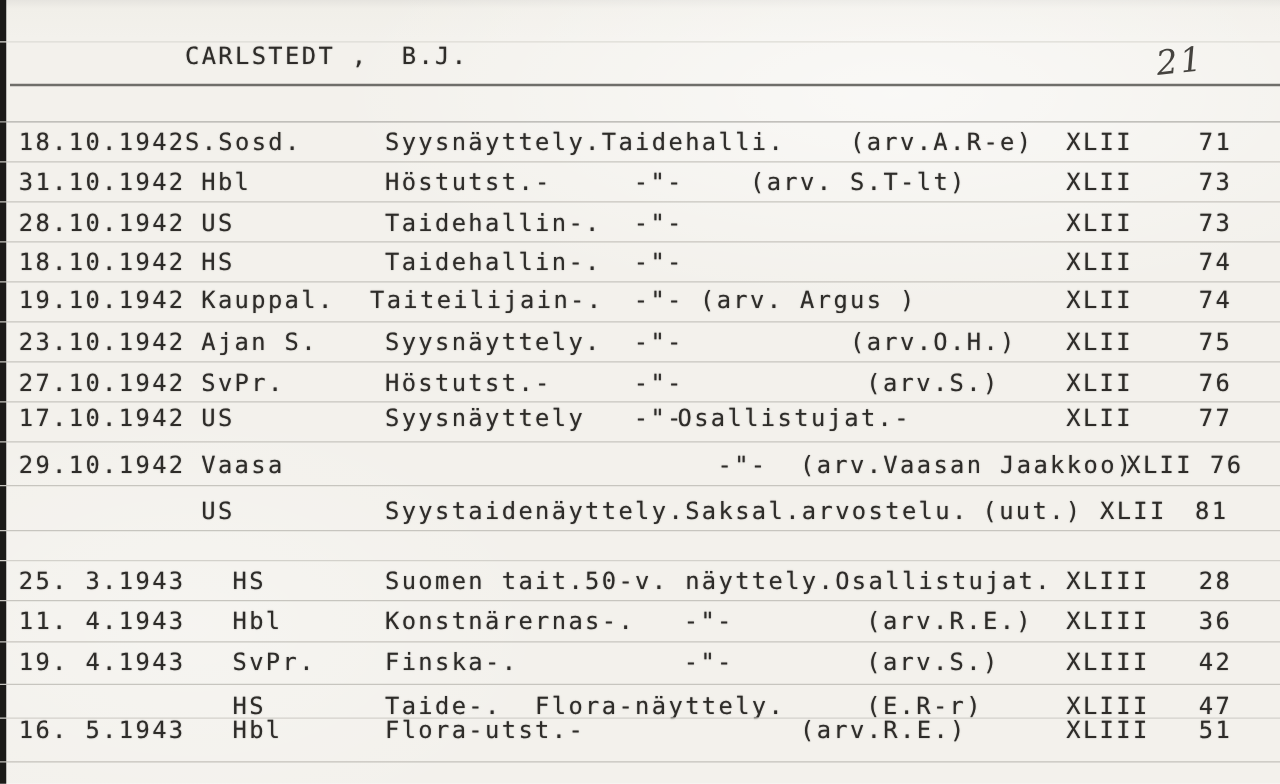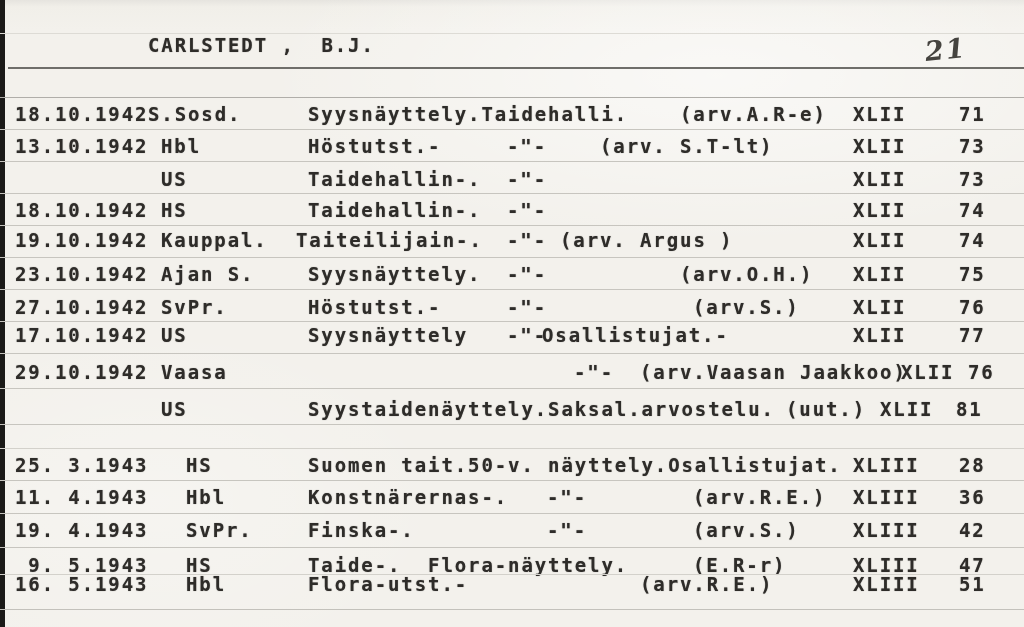--- a/index.html
+++ b/index.html
@@ -4,21 +4,20 @@
 <style>
   html,body{margin:0;padding:0;}
   body{width:1024px;height:627px;overflow:hidden;}
   .card{
     position:relative;width:1024px;height:627px;
     background:
       radial-gradient(ellipse 700px 260px at 70% 12%, rgba(255,255,255,0.55), rgba(255,255,255,0) 65%),
       radial-gradient(ellipse 500px 300px at 15% 80%, rgba(255,255,255,0.25), rgba(255,255,255,0) 60%),
       linear-gradient(180deg, #e6e4df 0px, #f1efe9 7px, #f3f1ec 30px, #f3f1ec 100%);
     font-family:"DejaVu Sans Mono", monospace;
-    font-weight:bold;
   }
   .abs{position:absolute;}
   .tw{
     font-family:"DejaVu Sans Mono", monospace;
     font-size:19px;line-height:22px;letter-spacing:1.9px;
     color:#2e2c29;white-space:pre;
     text-shadow:0 0 1px rgba(46,44,41,0.55);
   }
   .row{position:absolute;left:0;width:1024px;height:22px;}
   .f{position:absolute;top:0;}
@@ -45,30 +44,31 @@
   <div class="row" style="top:103px">
     <span class="tw f" style="left:15px">18.10.1942</span>
     <span class="tw f" style="left:148px">S.Sosd.</span>
     <span class="tw f" style="left:308px">Syysnäyttely.Taidehalli.</span>
     <span class="tw f" style="left:680px">(arv.A.R-e)</span>
     <span class="tw f" style="left:853px">XLII</span>
     <span class="tw f" style="left:959px">71</span>
   </div>
 
   <div class="row" style="top:135px">
-    <span class="tw f" style="left:15px">13.10.1942</span>
+    <span class="tw f" style="left:15px">31.10.1942</span>
     <span class="tw f" style="left:161px">Hbl</span>
     <span class="tw f" style="left:308px">Höstutst.-</span>
     <span class="tw f" style="left:507px">-"-</span>
     <span class="tw f" style="left:600px">(arv. S.T-lt)</span>
     <span class="tw f" style="left:853px">XLII</span>
     <span class="tw f" style="left:959px">73</span>
   </div>
 
   <div class="row" style="top:168px">
+    <span class="tw f" style="left:15px">28.10.1942</span>
     <span class="tw f" style="left:161px">US</span>
     <span class="tw f" style="left:308px">Taidehallin-.</span>
     <span class="tw f" style="left:507px">-"-</span>
     <span class="tw f" style="left:853px">XLII</span>
     <span class="tw f" style="left:959px">73</span>
   </div>
 
   <div class="row" style="top:199px">
     <span class="tw f" style="left:15px">18.10.1942</span>
     <span class="tw f" style="left:161px">HS</span>
@@ -157,21 +157,20 @@
     <span class="tw f" style="left:15px">19. 4.1943</span>
     <span class="tw f" style="left:186px">SvPr.</span>
     <span class="tw f" style="left:308px">Finska-.</span>
     <span class="tw f" style="left:547px">-"-</span>
     <span class="tw f" style="left:693px">(arv.S.)</span>
     <span class="tw f" style="left:853px">XLIII</span>
     <span class="tw f" style="left:959px">42</span>
   </div>
 
   <div class="row" style="top:554px">
-    <span class="tw f" style="left:15px"> 9. 5.1943</span>
     <span class="tw f" style="left:186px">HS</span>
     <span class="tw f" style="left:308px">Taide-.  Flora-näyttely.</span>
     <span class="tw f" style="left:693px">(E.R-r)</span>
     <span class="tw f" style="left:853px">XLIII</span>
     <span class="tw f" style="left:959px">47</span>
   </div>
 
   <div class="row" style="top:573px">
     <span class="tw f" style="left:15px">16. 5.1943</span>
     <span class="tw f" style="left:186px">Hbl</span>

